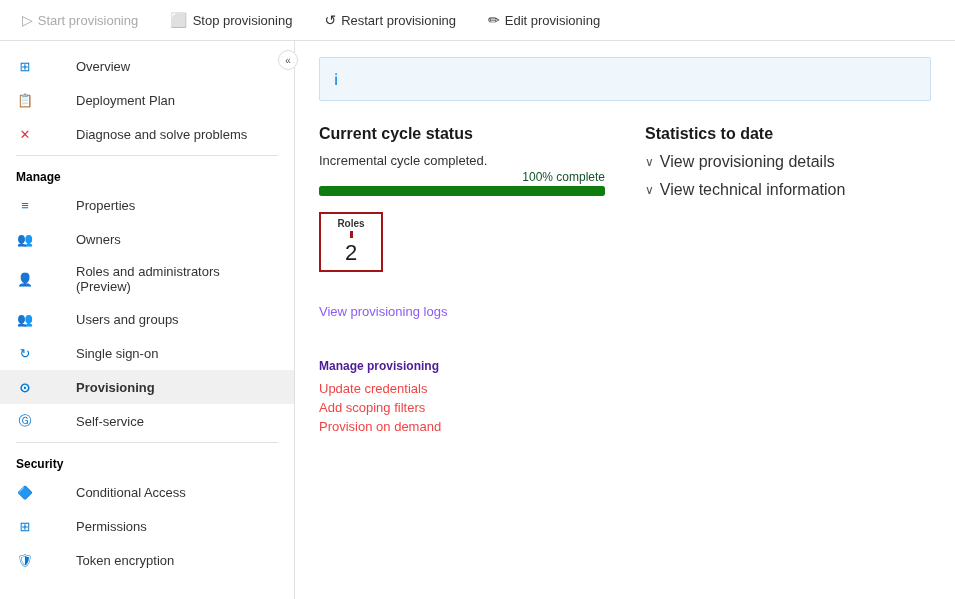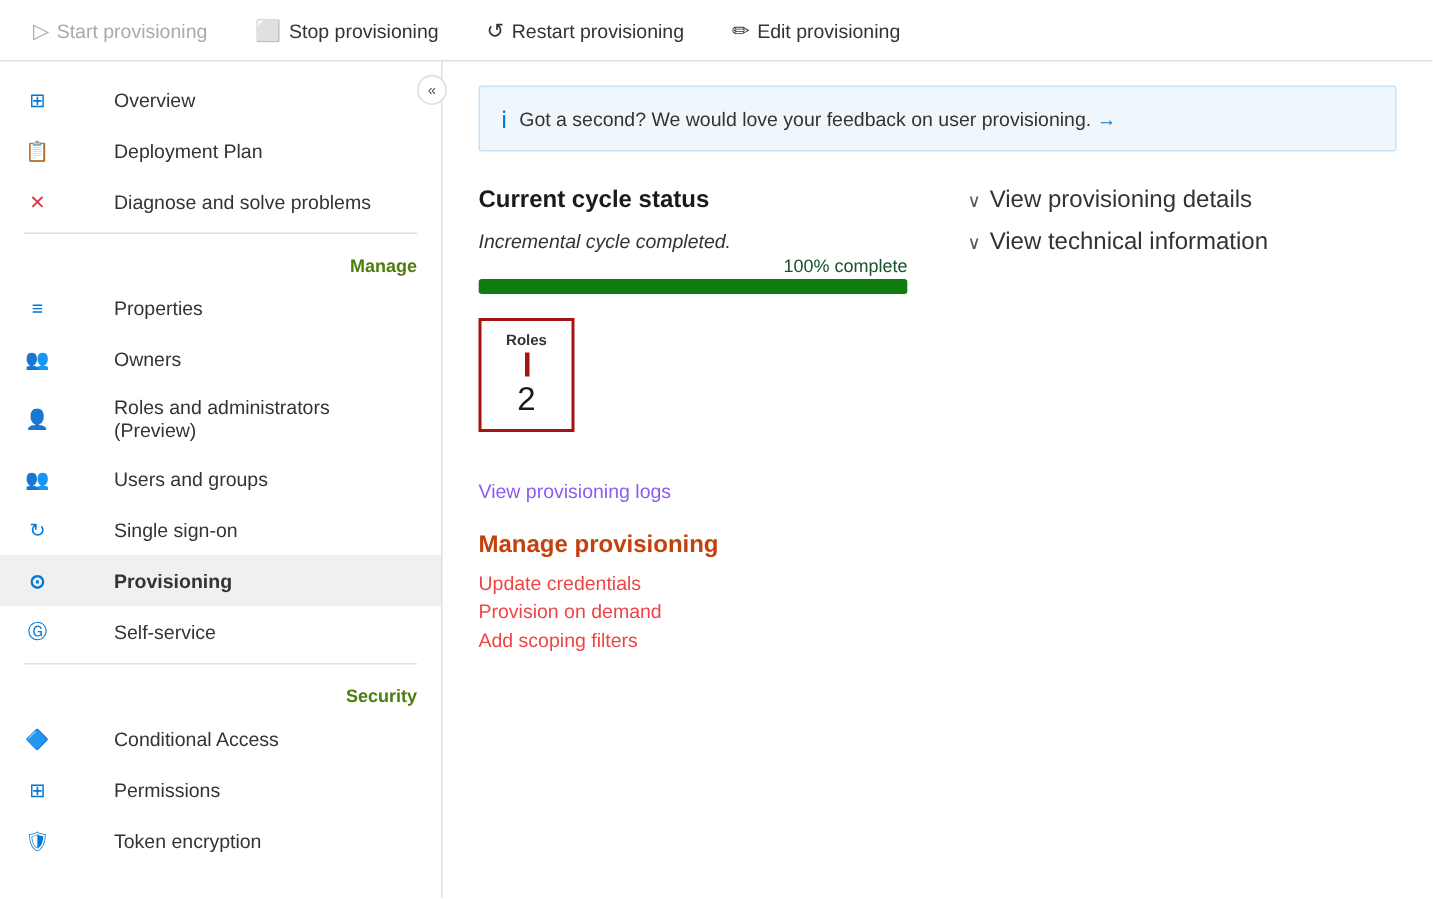--- a/index.html
+++ b/index.html
@@ -83,23 +83,22 @@
       color: #333;
     }
     .sidebar-item.active { background: #f0f0f0; font-weight: 600; }
     .sidebar-item .item-icon { width: 18px; height: 18px; flex-shrink: 0; display: flex; align-items: center; justify-content: center; }
     .sidebar-item .item-label { font-size: 13px; margin-left: 32px; }
 
     .sidebar-section-label {
       padding: 10px 16px 4px 16px;
       font-size: 12px;
       font-weight: 700;
-      color: #4d7c0f;
+      color: #000000;
       text-transform: none;
-      text-align: right;
     }
     .sidebar-divider {
       border: none;
       border-top: 1px solid #e0e0e0;
       margin: 4px 16px;
     }
 
     
     .icon-blue { color: #0078d4; }
     .icon-orange { color: #d97706; }
@@ -141,21 +140,20 @@
       font-weight: 700;
       color: #1a1a1a;
       margin-bottom: 10px;
     }
 
     
     .cycle-status-text {
       font-size: 13px;
       color: #333;
       margin-bottom: 2px;
-      font-style: italic;
     }
     .progress-label {
       text-align: right;
       font-size: 12px;
       color: #14532d;
       margin-bottom: 2px;
     }
     .progress-bar-container {
       width: 100%;
       max-width: 330px;
@@ -167,21 +165,21 @@
     }
     .progress-bar-fill {
       height: 100%;
       background: #107c10;
       border-radius: 2px;
     }
 
     
     .roles-card {
       width: 64px;
-      height: 76px;
+      height: 60px;
       border: 2px solid #a31515;
       display: flex;
       flex-direction: column;
       align-items: center;
       justify-content: center;
       padding: 4px;
       margin-bottom: 16px;
     }
     .roles-card-label {
       font-size: 10px;
@@ -202,24 +200,24 @@
 
     .view-logs-link {
       color: #8b5cf6;
       text-decoration: none;
       font-size: 13px;
       cursor: pointer;
     }
 
     
     .manage-title {
-      font-size: 16px;
+      font-size: 12px;
       font-weight: 700;
-      color: #c2410c;
-      margin-top: 20px;
+      color: #4c1d95;
+      margin-top: 40px;
       margin-bottom: 8px;
     }
     .manage-link {
       display: block;
       color: #ef4444;
       text-decoration: none;
       font-size: 13px;
       margin-bottom: 4px;
       cursor: pointer;
     }
@@ -324,24 +322,20 @@
     <div class="sidebar-item">
       <span class="item-icon icon-blue">🛡</span>
       <span class="item-label">Token encryption</span>
     </div>
   </div>
 
   <div class="content">
 
     <div class="info-banner">
       <span class="info-icon">ℹ</span>
-      <span>
-        <span>Got a second? We would love your feedback on user provisioning.</span>
-        <a href="#">→</a>
-      </span>
     </div>
 
     <div class="two-col">
 
       <div class="col-left">
         <div class="section-title">Current cycle status</div>
 
         <div class="cycle-status-text">Incremental cycle completed.</div>
 
         <div class="progress-label">100% complete</div>
@@ -357,25 +351,26 @@
             <div class="roles-card-bar"></div>
             <span class="roles-card-number">2</span>
           </div>
         </div>
 
         <a class="view-logs-link" href="#">View provisioning logs</a>
 
         
         <div class="manage-title">Manage provisioning</div>
         <a class="manage-link" href="#">Update credentials</a>
+        <a class="manage-link" href="#">Add scoping filters</a>
         <a class="manage-link" href="#">Provision on demand</a>
-        <a class="manage-link" href="#">Add scoping filters</a>
       </div>
 
       <div class="col-right">
+        <div class="section-title">Statistics to date</div>
 
         <div class="stats-item">
           <span class="chevron-icon">∨</span>
           <span class="stats-item-label">View provisioning details</span>
         </div>
         <div class="stats-item">
           <span class="chevron-icon">∨</span>
           <span class="stats-item-label">View technical information</span>
         </div>
       </div>

